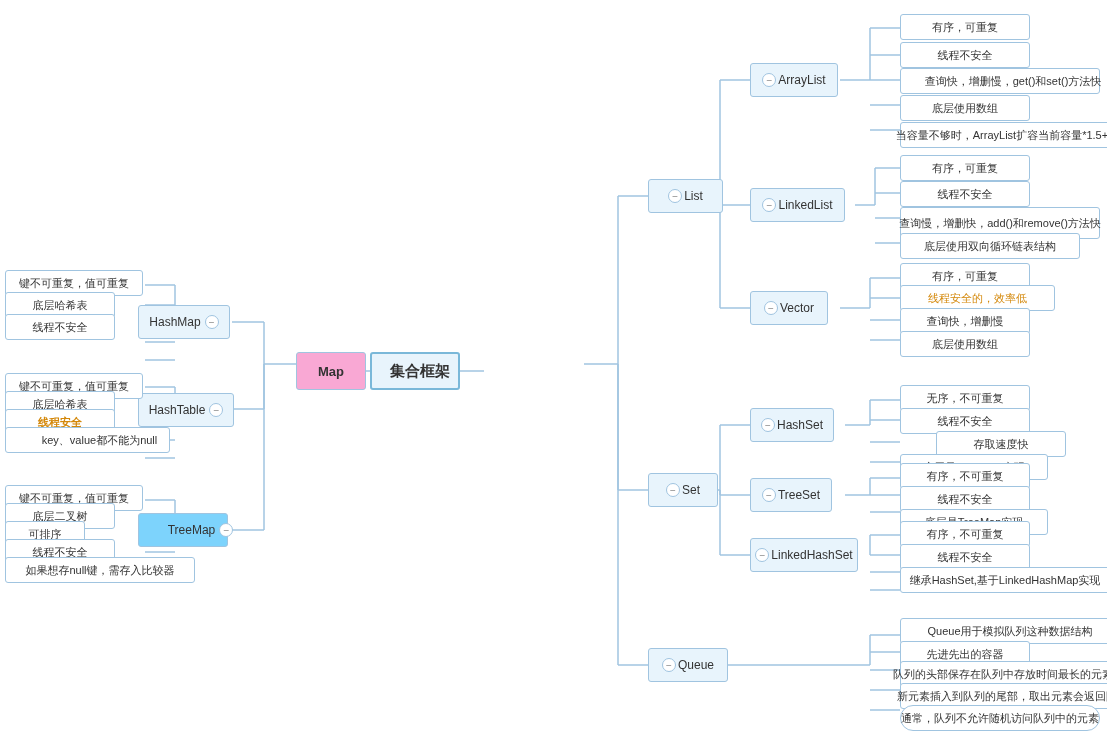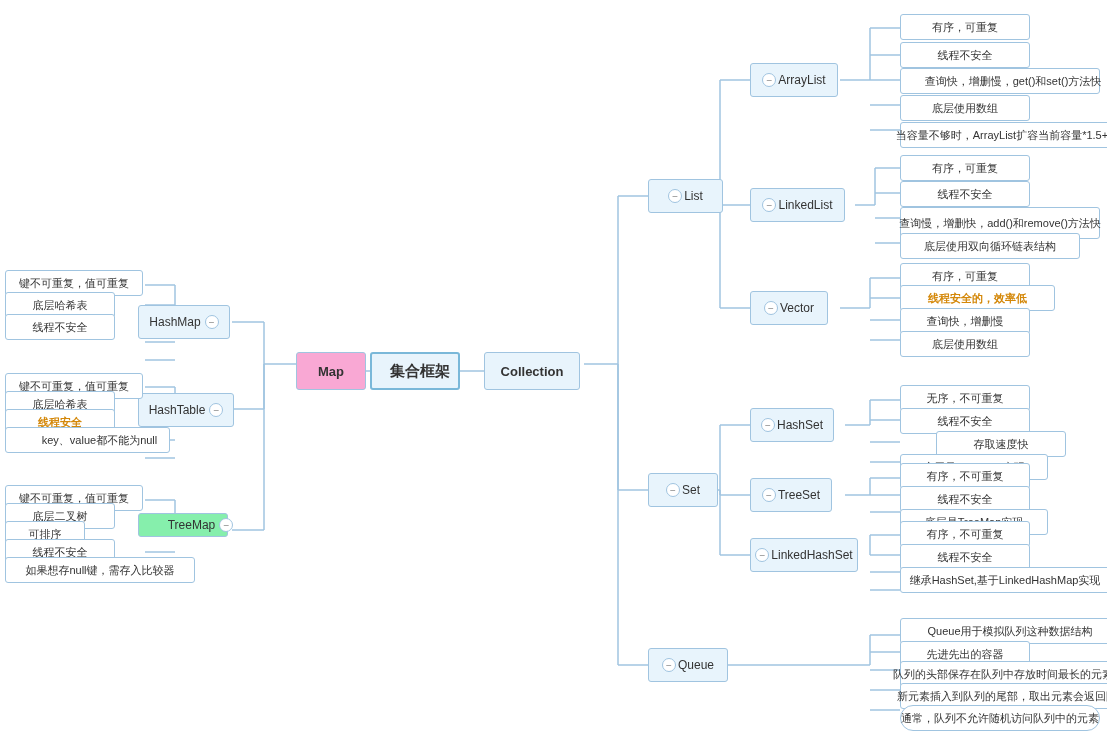--- a/index.html
+++ b/index.html
@@ -188,23 +188,20 @@
     <line x1="175" y1="518" x2="145" y2="518"></line>
     <line x1="175" y1="535" x2="145" y2="535"></line>
     <line x1="175" y1="552" x2="145" y2="552"></line>
     <line x1="175" y1="570" x2="145" y2="570"></line>
   </svg>
 
   <div class="node center" style="left:370px; top:352px; width:90px; height:38px; font-size:15px;justify-content:flex-end;">
     <span>集合框架</span>
   </div>
 
-  <div class="node" style="left:484px; top:352px; width:96px; height:38px; background:#e8f4fc; font-size:13px; font-weight:bold;">
-    <span>Collection</span>
-  </div>
 
   <div class="node" style="left:296px; top:352px; width:70px; height:38px; background:#f9a8d4; font-size:13px; font-weight:bold;">
     <span>Map</span>
   </div>
 
   <div class="node" style="left:648px; top:179px; width:75px; height:34px; background:#e8f4fc;">
     <span class="minus-circle">−</span>
     <span>List</span>
   </div>
 
@@ -251,21 +248,21 @@
   <div class="node" style="left:138px; top:305px; width:92px; height:34px; background:#e8f4fc;">
     <span>HashMap</span>
     <span class="minus-circle" style="margin-left:4px; margin-right:0;">−</span>
   </div>
 
   <div class="node" style="left:138px; top:393px; width:96px; height:34px; background:#e8f4fc;">
     <span>HashTable</span>
     <span class="minus-circle" style="margin-left:4px; margin-right:0;">−</span>
   </div>
 
-  <div class="node" style="left:138px; top:513px; width:90px; height:24px; background:#86efac;padding-left:43px;">
+  <div class="node" style="left:138px; top:513px; width:90px; height:34px; background:#7dd3fc;padding-left:43px;">
     <span>TreeMap</span>
     <span class="minus-circle" style="margin-left:4px; margin-right:0;">−</span>
   </div>
 
   <div class="node" style="left:900px; top:14px; width:130px; height:26px; font-size:11px;">
     <span>有序，可重复</span>
   </div>
   <div class="node" style="left:900px; top:42px; width:130px; height:26px; font-size:11px;">
     <span>线程不安全</span>
   </div>
@@ -289,21 +286,21 @@
     <span>查询慢，增删快，add()和remove()方法快</span>
   </div>
   <div class="node" style="left:900px; top:233px; width:180px; height:26px; font-size:11px;">
     <span>底层使用双向循环链表结构</span>
   </div>
 
   <div class="node" style="left:900px; top:263px; width:130px; height:26px; font-size:11px;">
     <span>有序，可重复</span>
   </div>
   <div class="node" style="left:900px; top:285px; width:155px; height:26px; font-size:11px;">
-    <span style="color:#d4880a; font-weight:bold;">线程安全的，效率低</span>
+    <span style="color:#d4880a; font-weight:normal;">线程安全的，效率低</span>
   </div>
   <div class="node" style="left:900px; top:308px; width:130px; height:26px; font-size:11px;">
     <span>查询快，增删慢</span>
   </div>
   <div class="node" style="left:900px; top:331px; width:130px; height:26px; font-size:11px;">
     <span>底层使用数组</span>
   </div>
 
   <div class="node" style="left:900px; top:385px; width:130px; height:26px; font-size:11px;">
     <span>无序，不可重复</span>

